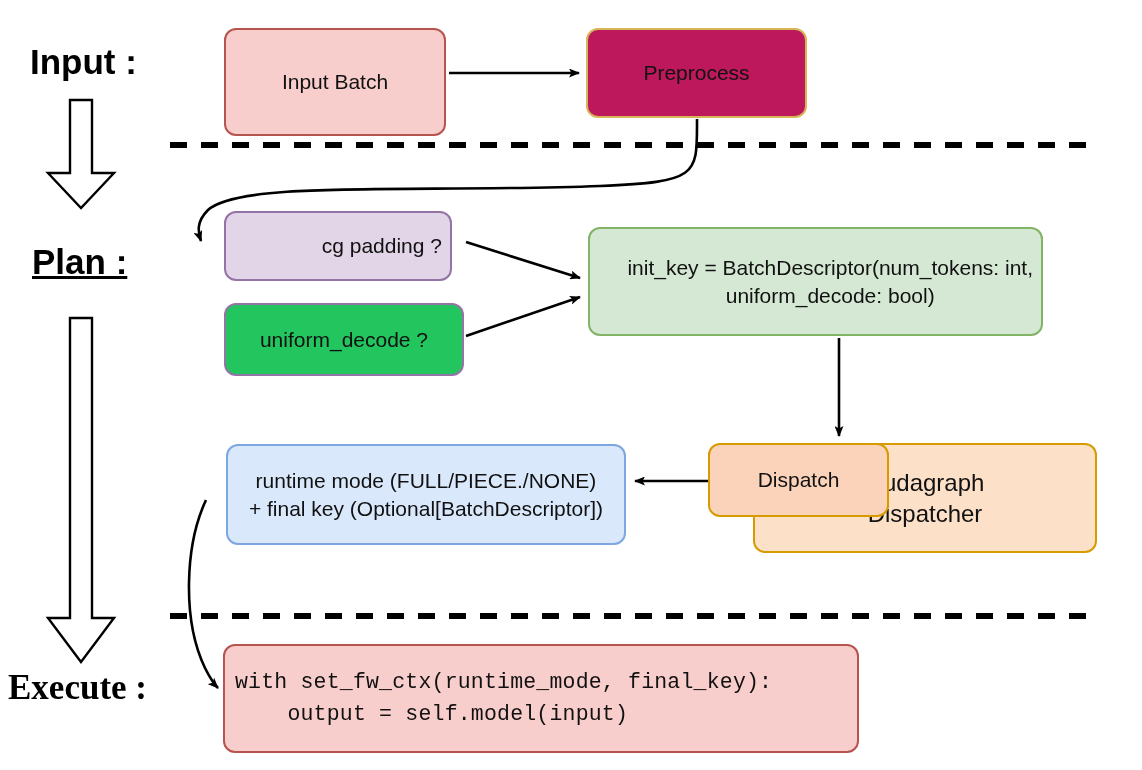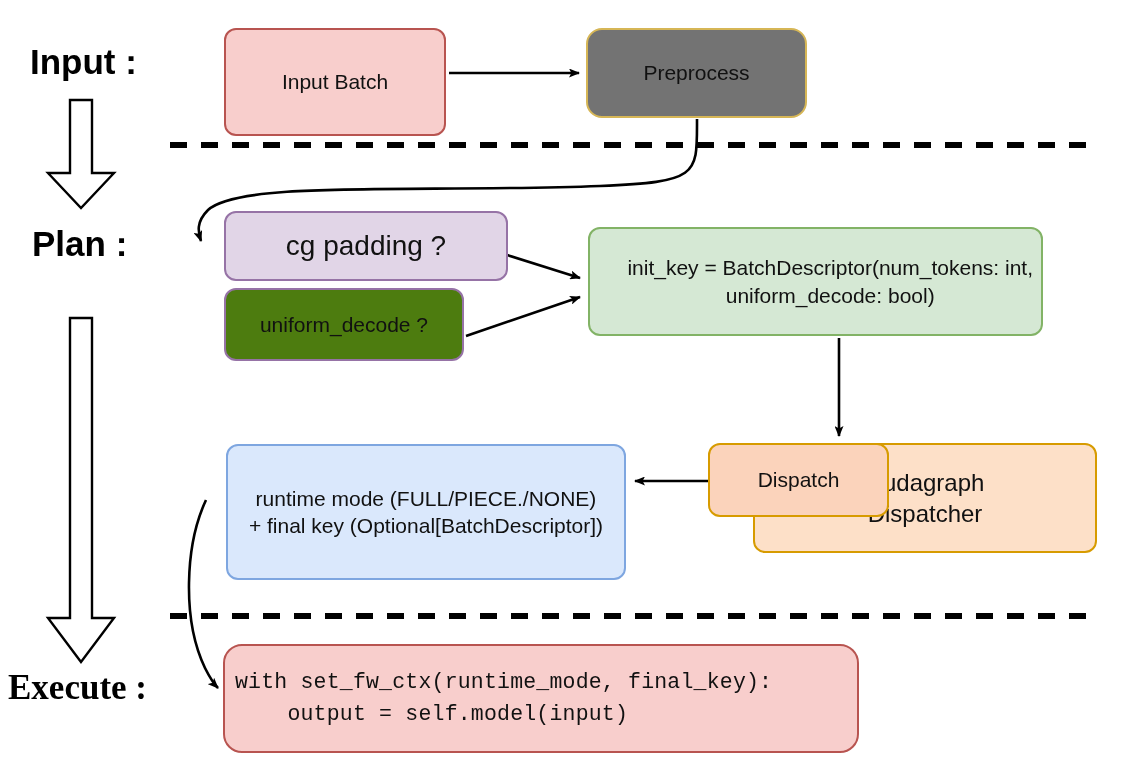--- a/index.html
+++ b/index.html
@@ -52,21 +52,20 @@
     white-space: pre-line;
   }
   .node-code {
     justify-content: flex-start;
     align-items: center;
     font-family: "Liberation Mono", monospace;
     font-size: 21.5px;
     line-height: 1.45;
     letter-spacing: 0.2px;
     padding-left: 10px;
-    border-radius: 19px;
   }
   .node-code .txt {
     text-align: left;
     white-space: pre;
   }
 </style>
 </head>
 <body>
 
 <div id="canvas" style="background: rgb(255, 255, 255);">
@@ -91,49 +90,49 @@
         <path d="M 206 500 C 185 545 182 620 205 668 C 210 678 214 684 218 688" fill="none" stroke="#000000" stroke-width="2.6" marker-end="url(#arrowhead)"></path>
       </g>
     <g id="block-arrow-group">
         <path d="M 70 100 L 92 100 L 92 173 L 114 173 L 81 208 L 48 173 L 70 173 Z" fill="#ffffff" stroke="#000000" stroke-width="2.4" stroke-linejoin="miter"></path>
         <path d="M 70 318 L 92 318 L 92 618 L 114 618 L 81 662 L 48 618 L 70 618 Z" fill="#ffffff" stroke="#000000" stroke-width="2.4" stroke-linejoin="miter"></path>
       </g>
   </svg>
 
   <div id="stage-labels">
       <div class="stage-label" style="left: 30px; top: 42px;">Input :</div>
-      <div class="stage-label" style="left: 32px; top: 224px;">Plan :</div>
+      <div class="stage-label" style="left: 32px; top: 242px; text-decoration: underline;">Plan :</div>
       <div class="stage-label" style="left: 8px; top: 668px; font-family: Liberation Serif, serif;">Execute :</div>
     </div>
 
   <div id="nodes">
       <div class="node" style="left: 224px; top: 28px; width: 222px; height: 108px; background: rgb(248, 206, 204); border-color: rgb(184, 84, 80); font-size: 21px;">
         <span class="txt">Input Batch</span>
       </div>
-      <div class="node" style="left: 586px; top: 28px; width: 221px; height: 90px; background: #737373; border-color: rgb(214, 182, 86); font-size: 21px; border-radius: 16px;">
+      <div class="node" style="left: 586px; top: 28px; width: 221px; height: 90px; background: #be185d; border-color: rgb(214, 182, 86); font-size: 21px;">
         <span class="txt">Preprocess</span>
       </div>
-      <div class="node" style="left: 224px; top: 211px; width: 284px; height: 70px; background: rgb(225, 213, 231); border-color: rgb(150, 115, 166); font-size: 28px;">
+      <div class="node" style="left: 224px; top: 211px; width: 228px; height: 70px; background: rgb(225, 213, 231); border-color: rgb(150, 115, 166); font-size: 21px; justify-content: flex-end;">
         <span class="txt">cg padding ?</span>
       </div>
-      <div class="node" style="left: 224px; top: 288px; width: 240px; height: 73px; background: #4d7c0f; border-color: rgb(150, 115, 166); font-size: 21px;">
+      <div class="node" style="left: 224px; top: 303px; width: 240px; height: 73px; background: #22c55e; border-color: rgb(150, 115, 166); font-size: 21px;">
         <span class="txt">uniform_decode ?</span>
       </div>
       <div class="node" style="left: 588px; top: 227px; width: 455px; height: 109px; background: rgb(213, 232, 212); border-color: rgb(130, 179, 102); font-size: 21px; justify-content: flex-end;">
         <span class="txt">init_key = BatchDescriptor(num_tokens: int,
 uniform_decode: bool)</span>
       </div>
       <div class="node" style="left: 753px; top: 443px; width: 344px; height: 110px; background: rgb(253, 224, 200); border-color: rgb(215, 155, 0); font-size: 24px;">
         <span class="txt">Cudagraph
 Dispatcher</span>
       </div>
       <div class="node" style="left: 708px; top: 443px; width: 181px; height: 74px; background: rgb(251, 211, 187); border-color: rgb(215, 155, 0); font-size: 21px; z-index: 5;">
         <span class="txt">Dispatch</span>
       </div>
-      <div class="node" style="left: 226px; top: 444px; width: 400px; height: 136px; background: rgb(218, 232, 252); border-color: rgb(126, 166, 224); font-size: 21px;">
+      <div class="node" style="left: 226px; top: 444px; width: 400px; height: 101px; background: rgb(218, 232, 252); border-color: rgb(126, 166, 224); font-size: 21px;">
         <span class="txt">runtime mode (FULL/PIECE./NONE)
 + final key (Optional[BatchDescriptor])</span>
       </div>
       <div class="node node-code" style="left: 223px; top: 644px; width: 636px; height: 109px; background: rgb(248, 206, 204); border-color: rgb(184, 84, 80); font-size: 21.5px;">
         <span class="txt">with set_fw_ctx(runtime_mode, final_key):
     output = self.model(input)</span>
       </div>
     </div>
 
 </div>

